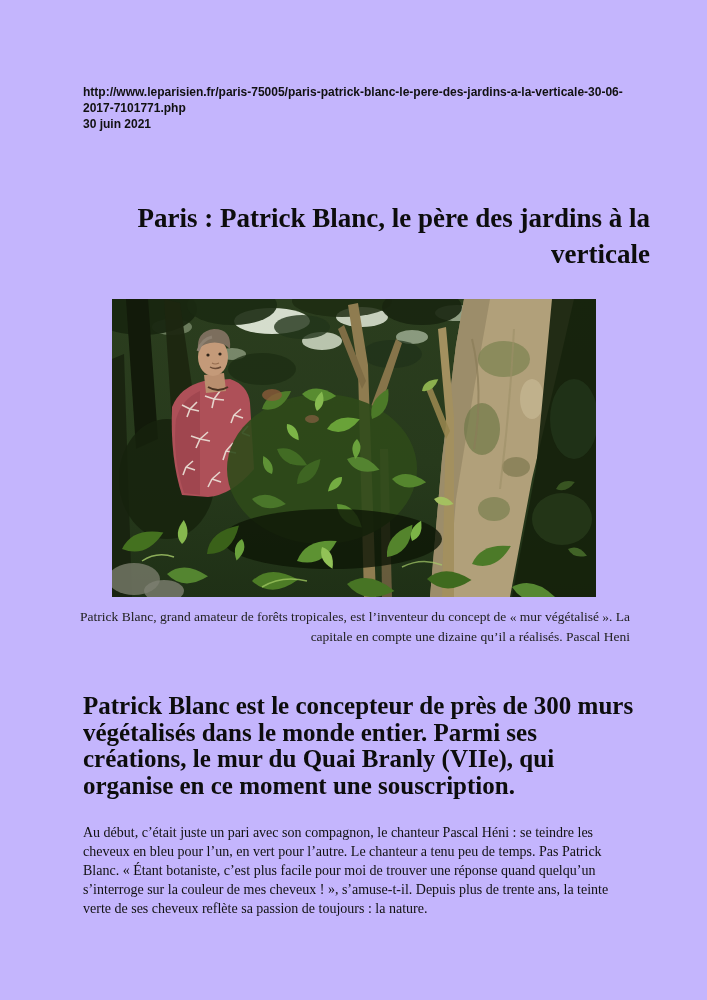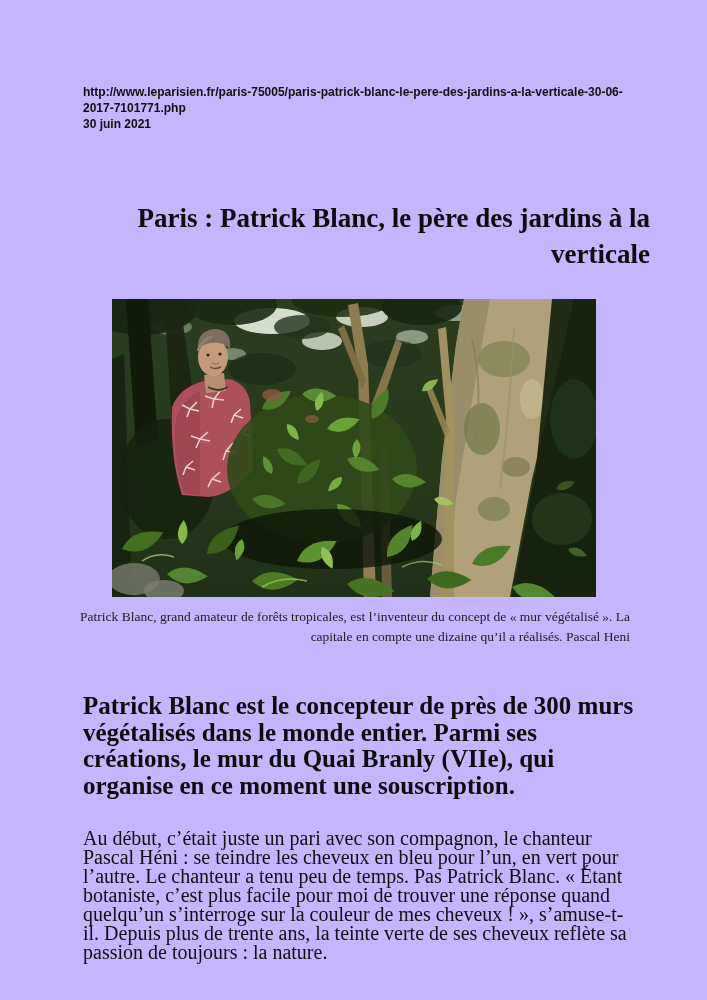--- a/index.html
+++ b/index.html
@@ -79,21 +79,21 @@
     line-height: 26.5px;
     color: #0d0d0d;
     text-align: left;
   }
   .article-body {
     position: absolute;
     left: 83px;
     top: 809px;
     width: 552px;
     font-family: "Liberation Serif", serif;
-    font-size: 20px;
+    font-size: 14px;
     line-height: 19px;
     color: #111111;
     text-align: left;
   }
 </style>
 </head>
 <body>
 
 <div class="page">
 

